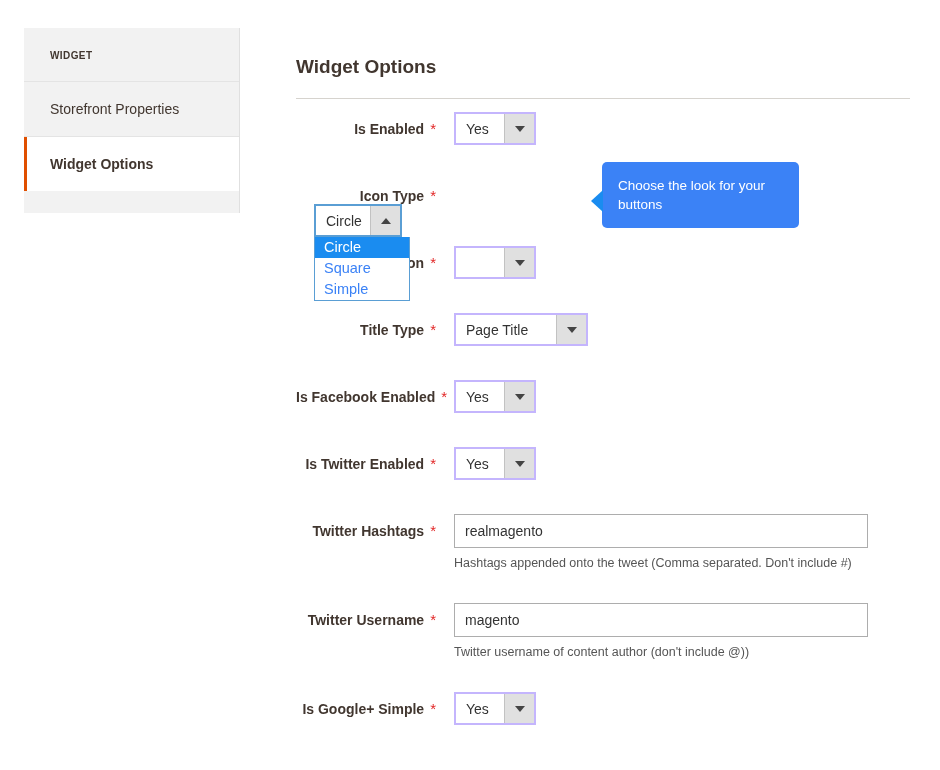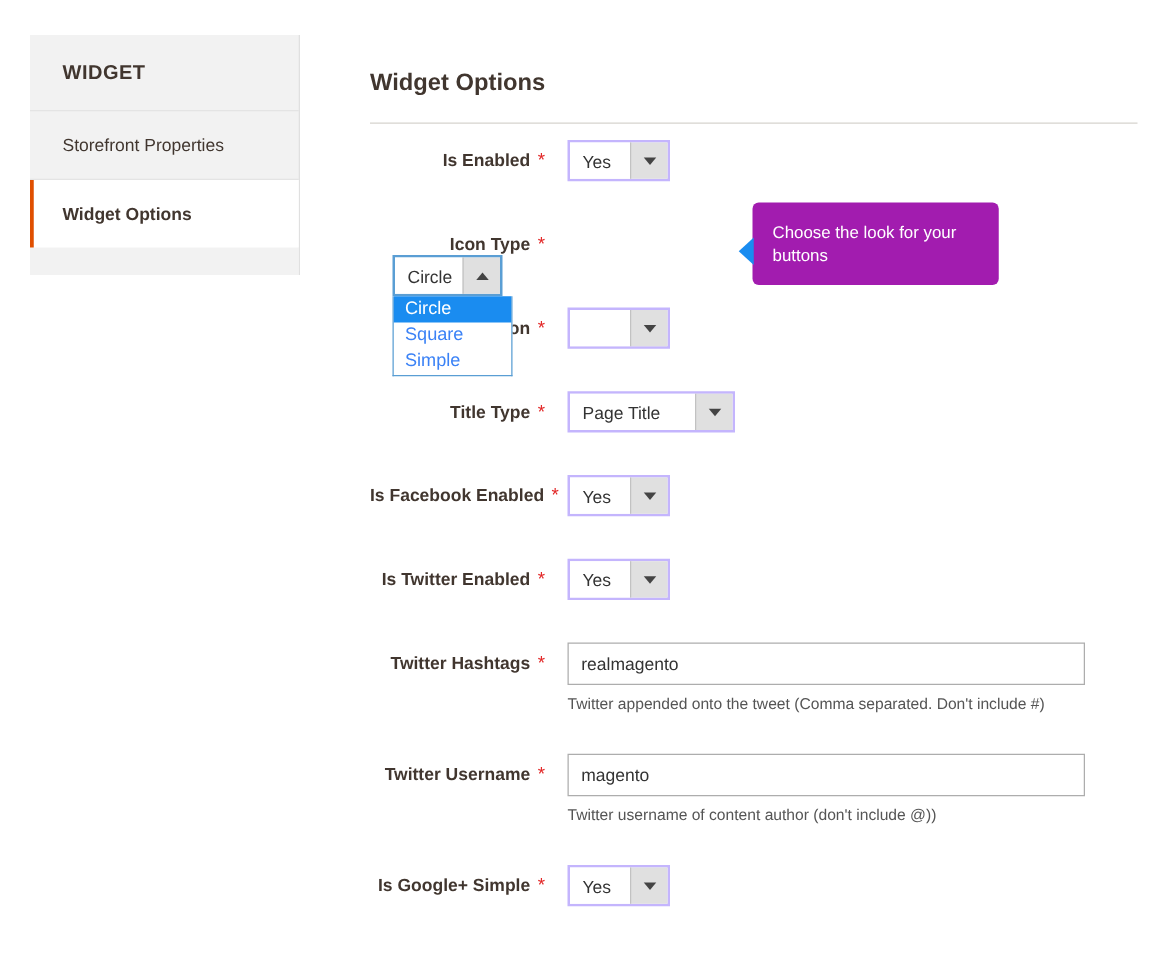--- a/index.html
+++ b/index.html
@@ -14,21 +14,21 @@
 
   
   .sidebar {
     position: absolute; left: 24px; top: 28px;
     width: 216px;
     background: #f2f2f2;
     border-right: 1px solid #e0e0e0;
   }
   .sidebar-title {
     padding: 22px 0 20px 26px;
-    font-size: 16px;
+    font-size: 10px;
     font-weight: bold;
     color: #41362f;
     letter-spacing: 0.4px;
     border-bottom: 1px solid #e4e4e4;
   }
   .sidebar-item {
     position: relative;
     padding: 19px 0 19px 26px;
     font-size: 14px;
     color: #41362f;
@@ -171,21 +171,21 @@
     color: #555555;
     white-space: nowrap;
   }
 
   
   .tooltip {
     position: absolute;
     left: 602px;
     top: 162px;
     width: 197px;
-    background: #a21caf;
+    background: #3b82f6;
     border-radius: 5px;
     padding: 14px 16px;
     color: #ffffff;
     font-size: 13.5px;
     line-height: 19px;
     z-index: 60;
   }
   .tooltip::before {
     content: "";
     position: absolute;
@@ -306,21 +306,21 @@
       </div>
     </div>
   </div>
 
   <div class="field-row" style="top:514px; left:296px;">
     <div class="field-label">
       <span>Twitter Hashtags</span><span class="req">*</span>
     </div>
     <div class="field-control">
       <input class="text-input" type="text" value="realmagento" style="">
-      <div class="help-text">Twitter appended onto the tweet (Comma separated. Don't include #)</div>
+      <div class="help-text">Hashtags appended onto the tweet (Comma separated. Don't include #)</div>
     </div>
   </div>
 
   <div class="field-row" style="top:603px; left:296px;">
     <div class="field-label">
       <span>Twitter Username</span><span class="req">*</span>
     </div>
     <div class="field-control">
       <input class="text-input" type="text" value="magento" style="">
       <div class="help-text">Twitter username of content author (don't include @))</div>

